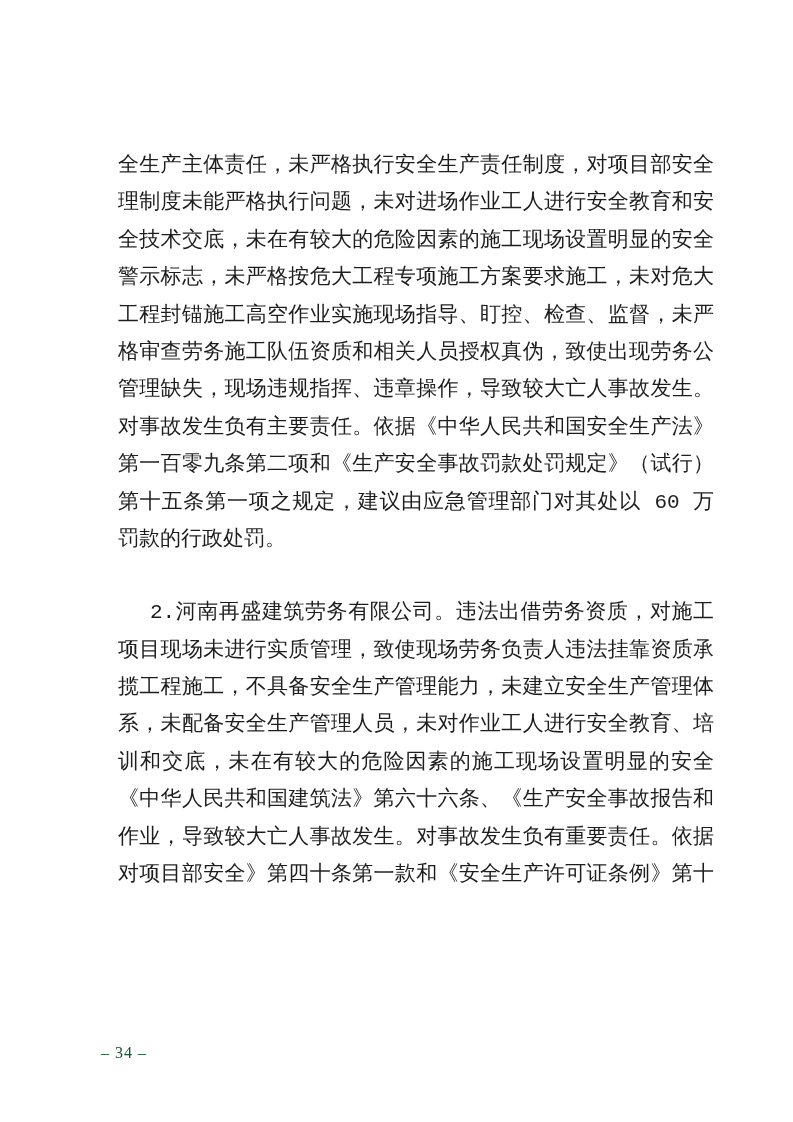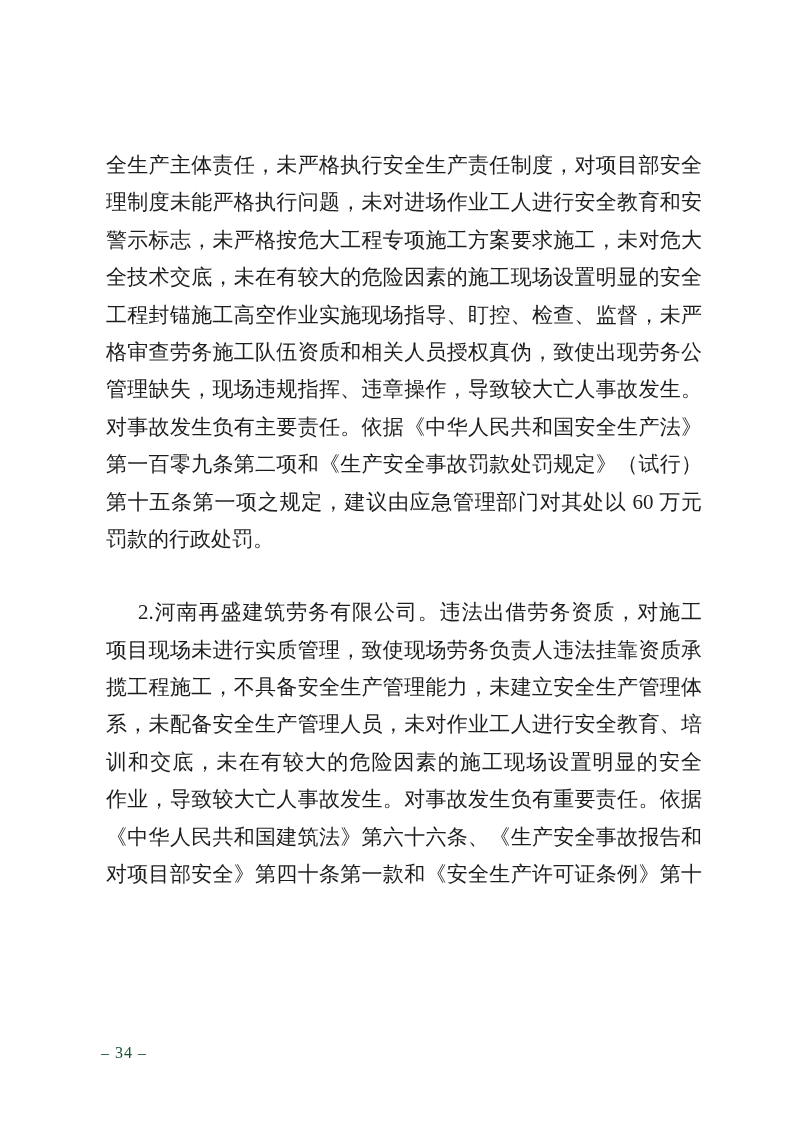--- a/index.html
+++ b/index.html
@@ -14,24 +14,25 @@
     overflow: hidden;
     font-family: "Liberation Serif", "DejaVu Serif", serif;
   }
   .page {
     position: absolute;
     inset: 0;
     background: #ffffff;
   }
   .text-block {
     position: absolute;
-    left: 106px;
+    left: 118px;
     top: 147px;
     width: 596px;
     color: #1d1d1d;
+    font-family: Liberation Mono, monospace;
   }
   .para {
     margin: 0;
     padding: 0;
   }
   .line {
     font-size: 21px;
     height: 37.4px;
     line-height: 37.4px;
     text-align: justify;
@@ -59,37 +60,37 @@
 </head>
 <body>
 
 <main class="page" style="background: rgb(255, 255, 255);">
 
   <section class="text-block" id="text-block" style="color: rgb(29, 29, 29);">
 
   <div class="para">
         <div class="line">全生产主体责任，未严格执行安全生产责任制度，对项目部安全</div>
         <div class="line">理制度未能严格执行问题，未对进场作业工人进行安全教育和安</div>
+        <div class="line">全技术交底，未在有较大的危险因素的施工现场设置明显的安全</div>
         <div class="line">警示标志，未严格按危大工程专项施工方案要求施工，未对危大</div>
-        <div class="line">全技术交底，未在有较大的危险因素的施工现场设置明显的安全</div>
         <div class="line">工程封锚施工高空作业实施现场指导、盯控、检查、监督，未严</div>
         <div class="line">格审查劳务施工队伍资质和相关人员授权真伪，致使出现劳务公</div>
         <div class="line">管理缺失，现场违规指挥、违章操作，导致较大亡人事故发生。</div>
         <div class="line">对事故发生负有主要责任。依据《中华人民共和国安全生产法》</div>
         <div class="line">第一百零九条第二项和《生产安全事故罚款处罚规定》（试行）</div>
         <div class="line">第十五条第一项之规定，建议由应急管理部门对其处以 60 万元</div>
         <div class="line end">罚款的行政处罚。</div>
       </div>
       <div class="para">
         <div class="line indent">2.河南再盛建筑劳务有限公司。违法出借劳务资质，对施工</div>
         <div class="line">项目现场未进行实质管理，致使现场劳务负责人违法挂靠资质承</div>
         <div class="line">揽工程施工，不具备安全生产管理能力，未建立安全生产管理体</div>
         <div class="line">系，未配备安全生产管理人员，未对作业工人进行安全教育、培</div>
         <div class="line">训和交底，未在有较大的危险因素的施工现场设置明显的安全</div>
+        <div class="line">《中华人民共和国建筑法》第六十六条、《生产安全事故报告和</div>
         <div class="line">作业，导致较大亡人事故发生。对事故发生负有重要责任。依据</div>
-        <div class="line">《中华人民共和国建筑法》第六十六条、《生产安全事故报告和</div>
         <div class="line">对项目部安全》第四十条第一款和《安全生产许可证条例》第十</div>
       </div>
     </section>
 
   <div class="page-number">– 34 –</div>
 
 </main>
 
 </body></html>

